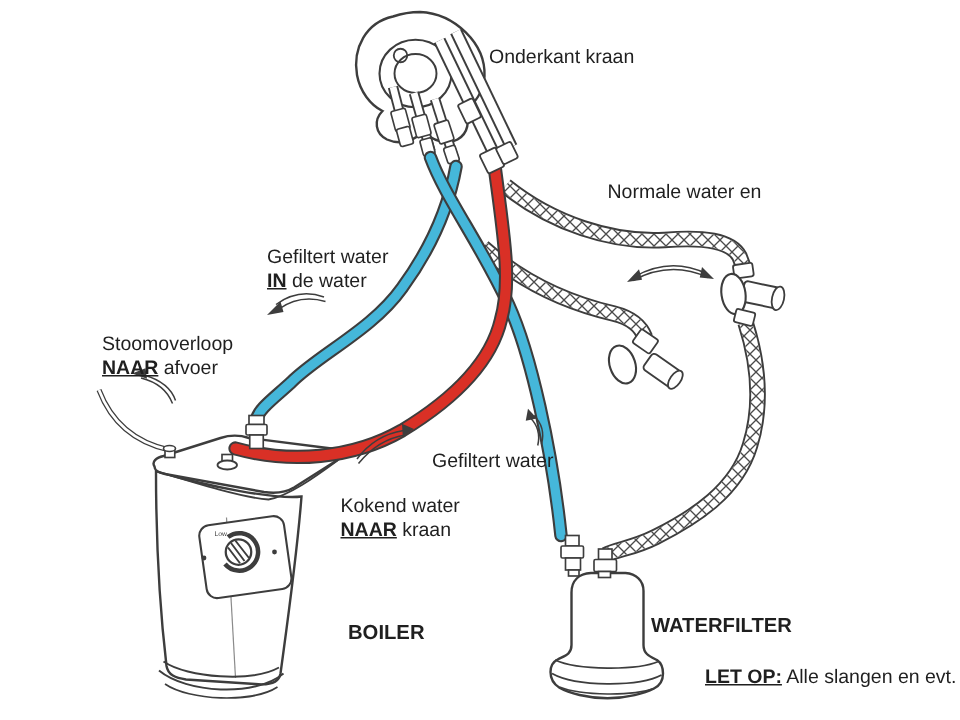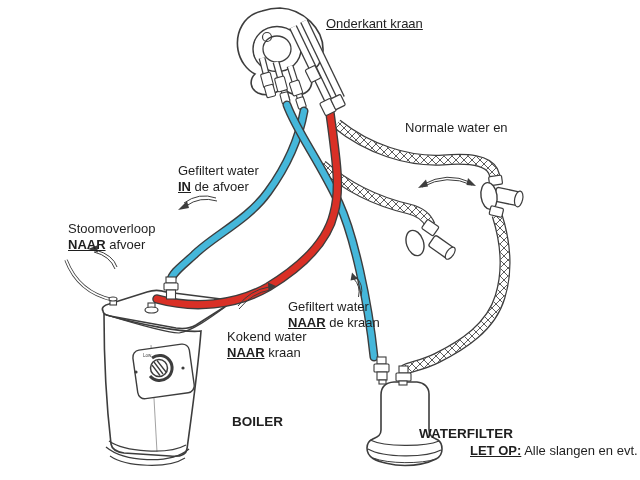--- a/index.html
+++ b/index.html
@@ -1,28 +1,28 @@
 <!DOCTYPE html>
 <html><head>
 <meta charset="utf-8">
 <style>
   html,body{margin:0;padding:0;background:#fff;}
   #stage{position:relative;width:640px;height:480px;background:#ffffff;overflow:hidden;
          font-family:"Liberation Sans",sans-serif;}
   #art{position:absolute;left:0;top:0;}
   .lbl{position:absolute;font-size:13px;line-height:15.5px;color:#1f1f1f;white-space:nowrap;}
   .lbl b{font-weight:700;text-decoration:underline;}
-  #lbl-onderkant{left:326px;top:16px;text-decoration:underline;}
+  #lbl-onderkant{left:326px;top:30px;}
   #lbl-supply{left:405px;top:120px;}
   #lbl-filtered-in{left:178px;top:163px;}
   #lbl-steam{left:68px;top:221px;}
   #lbl-boiling{left:227px;top:329px;}
   #lbl-filtered-to{left:288px;top:299px;}
   #lbl-boiler{left:202px;top:414px;font-weight:700;font-size:13.5px;margin-left:30px;}
-  #lbl-waterfilter{left:419px;top:409px;font-weight:700;font-size:13.5px;margin-top:17px;}
+  #lbl-waterfilter{left:434px;top:409px;font-weight:700;font-size:13.5px;}
   #lbl-note{left:470px;top:445px;font-size:13px;line-height:11.5px;}
   
   .shape{fill:#ffffff;stroke:#3d3d3d;}
   .line{fill:none;stroke:#3d3d3d;}
 </style>
 </head>
 <body>
 
 <div id="stage">
 
@@ -236,36 +236,35 @@
   <div class="lbl" id="lbl-onderkant">
     <span>Onderkant kraan</span>
   </div>
 
   <div class="lbl" id="lbl-supply">
     <div>Normale water en</div>
   </div>
 
   <div class="lbl" id="lbl-filtered-in">
     <div>Gefiltert water</div>
-    <div><b>IN</b><span> de afvoer</span></div>
+    <div><b>IN</b><span> de water</span></div>
   </div>
 
   <div class="lbl" id="lbl-boiling">
     <div>Kokend water</div>
     <div><b>NAAR</b><span> kraan</span></div>
   </div>
 
   <div class="lbl" id="lbl-steam">
     <div>Stoomoverloop</div>
     <div><b>NAAR</b><span> afvoer</span></div>
   </div>
 
   <div class="lbl" id="lbl-filtered-to">
     <div>Gefiltert water</div>
-    <div><b>NAAR</b><span> de kraan</span></div>
   </div>
 
   <div class="lbl" id="lbl-boiler">
     <span>BOILER</span>
   </div>
 
   <div class="lbl" id="lbl-waterfilter">
     <span>WATERFILTER</span>
   </div>
 

